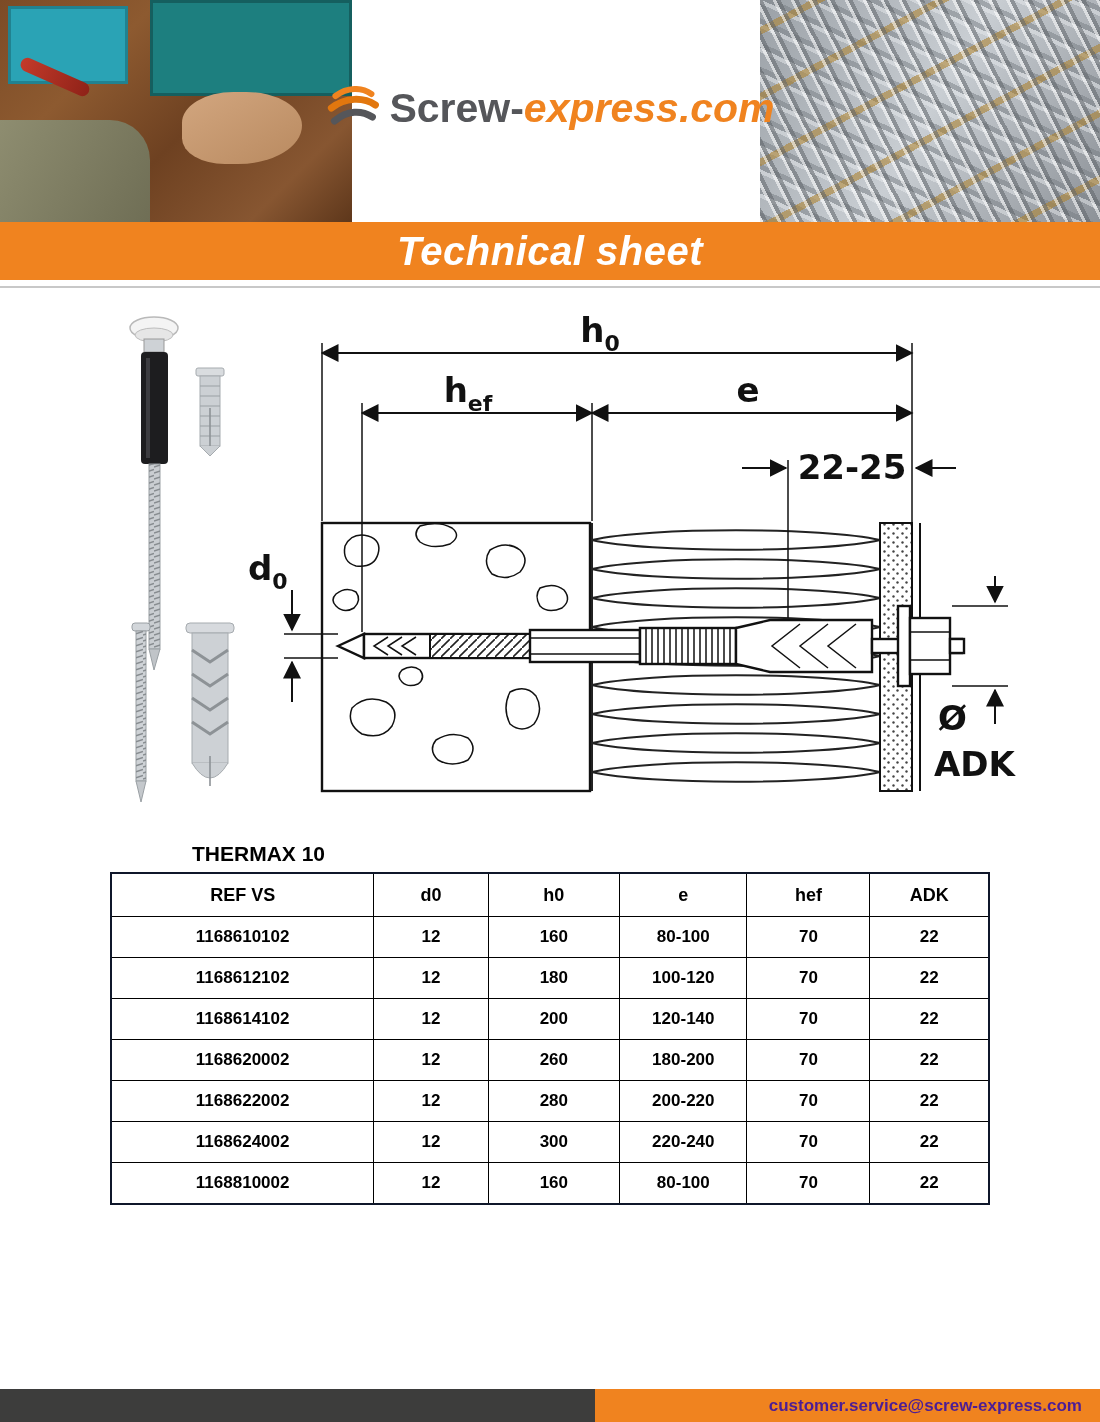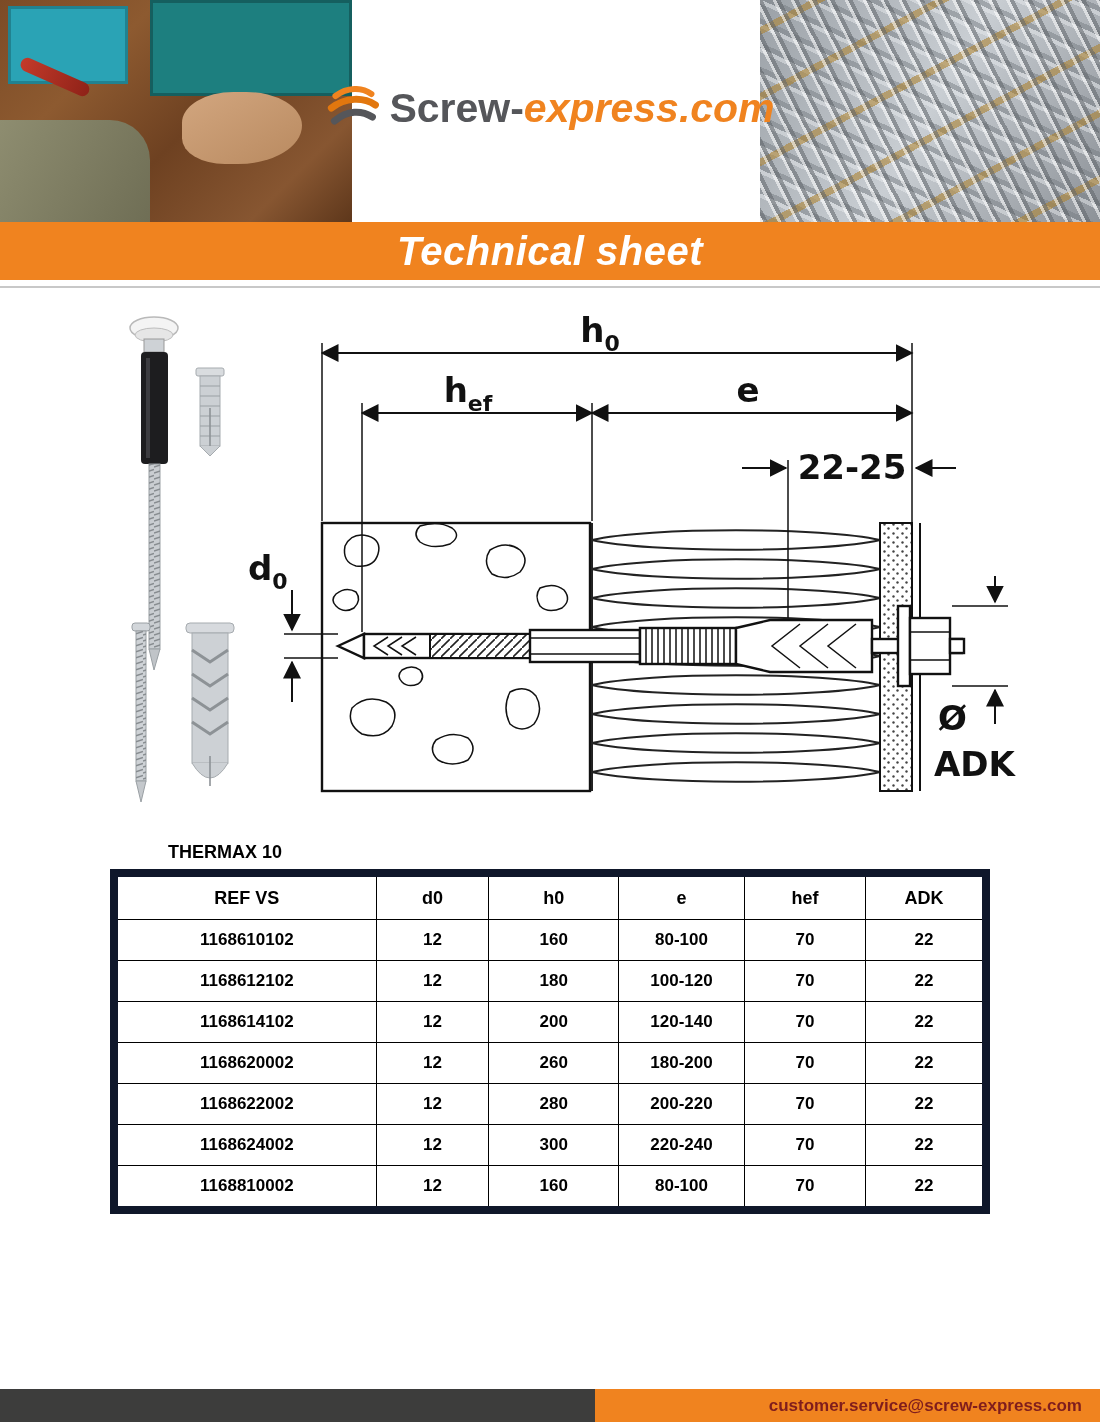--- a/index.html
+++ b/index.html
@@ -49,38 +49,38 @@
 
   
   .diagram-wrap{position:relative;width:1100px;height:540px;}
   .dim{stroke:#111;stroke-width:2;fill:none;}
   .thin{stroke:#111;stroke-width:1.5;fill:none;}
   .outline{stroke:#111;stroke-width:2.4;fill:#fff;}
   .dimtxt{font-family:"DejaVu Sans","Liberation Sans",sans-serif;font-weight:700;font-size:34px;fill:#111;}
 
   
   .table-section{margin-left:110px;width:880px;}
-  .product-title{margin:14px 0 6px 58px;font-size:18px;font-weight:700;}
-  table.spec{width:880px;border-collapse:collapse;border:8px solid #0f172a;table-layout:fixed;}
+  .product-title{margin:14px 0 6px 82px;font-size:21px;font-weight:700;}
+  table.spec{width:880px;border-collapse:collapse;border:2px solid #0f172a;table-layout:fixed;}
   table.spec th,table.spec td{border:1.5px solid #000;text-align:center;font-weight:700;padding:0;}
   table.spec th{height:42px;font-size:18px;}
   table.spec td{height:40px;font-size:17px;}
   table.spec th:nth-child(1),table.spec td:nth-child(1){width:30%;}
   table.spec th:nth-child(2),table.spec td:nth-child(2){width:13%;}
   table.spec th:nth-child(3),table.spec td:nth-child(3){width:15%;}
   table.spec th:nth-child(4),table.spec td:nth-child(4){width:14.5%;}
   table.spec th:nth-child(5),table.spec td:nth-child(5){width:14%;}
   table.spec th:nth-child(6),table.spec td:nth-child(6){width:13.5%;}
 
   
   .footer{position:absolute;left:0;bottom:0;width:1100px;height:33px;display:flex;}
   .footer-dark{width:595px;height:100%;background:var(--footer-dark,#3d3d3c);}
   .footer-orange{flex:1;height:100%;background:var(--accent,#f0831f);display:flex;
     align-items:center;justify-content:flex-end;padding-right:18px;box-sizing:border-box;}
-  .footer-email{color:#7f1d1d;font-size:17px;font-weight:700;}
+  .footer-email{color:#4c1d95;font-size:17px;font-weight:700;}
 </style>
 </head>
 <body>
 
 <div class="page">
 
   <div class="header">
     <div class="photo photo-left">
       <div class="tape"></div>
       <div class="tray"></div>

